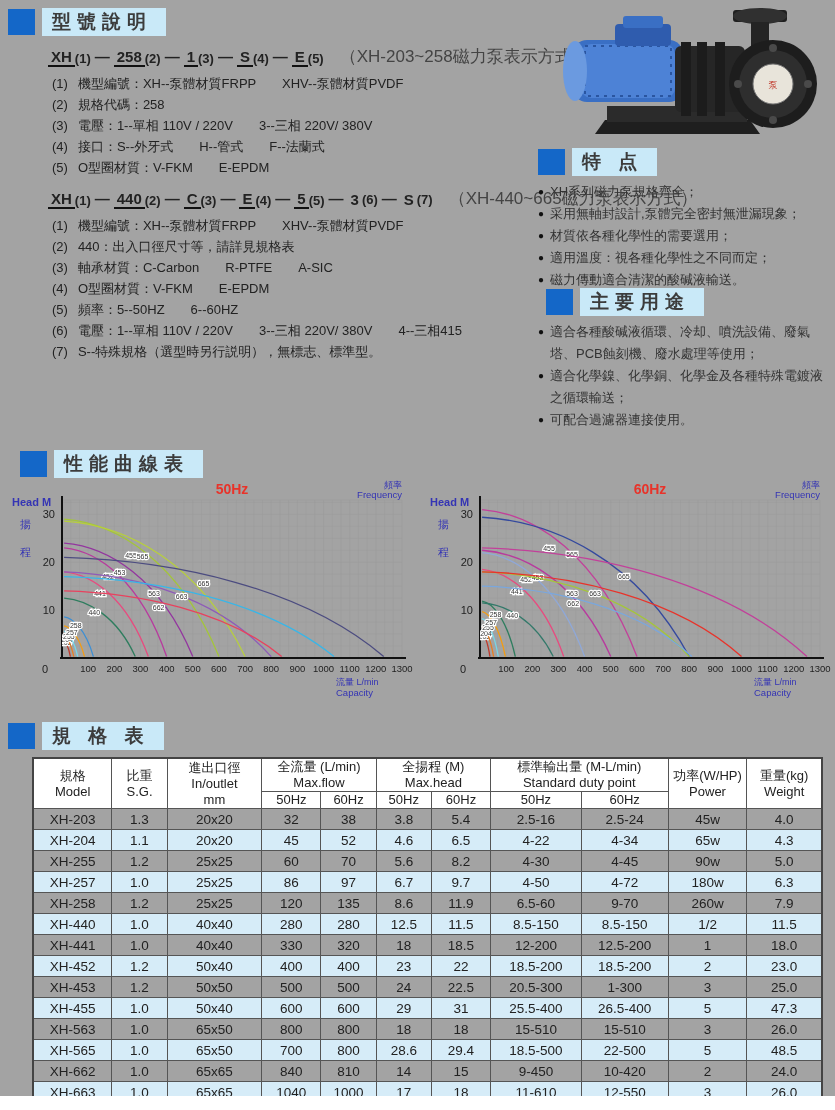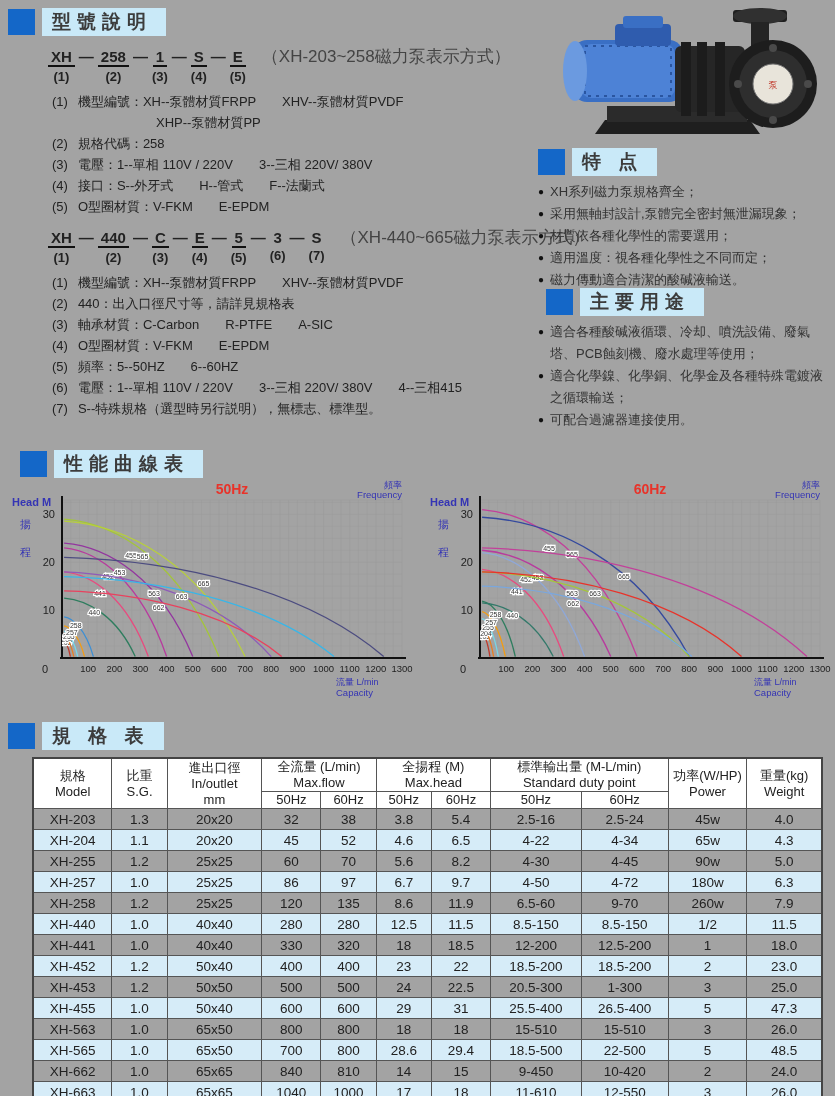--- a/index.html
+++ b/index.html
@@ -9,21 +9,21 @@
 
   
   .sec-head { display:flex; align-items:center; height:28px; }
   .sec-head .sq { width:27px; height:26px; background:#1467c8; margin-right:7px; flex:0 0 auto; }
   .sec-head .band { background:#c9e9f8; color:#3c3c3c; font-weight:bold; font-size:19px;
      letter-spacing:6px; padding:2px 14px 2px 10px; line-height:24px; white-space:nowrap; }
 
   
   #model-desc { position:absolute; left:8px; top:8px; width:528px; }
   .code-line { display:flex; align-items:flex-start; margin:12px 0 6px 38px; }
-  .code-part { display:flex; flex-direction:column; align-items:center; margin:0 2px; }
+  .code-part { display:flex; flex-direction:row; align-items:center; margin:0 2px; }
   .code-part .cp { font-weight:bold; font-size:15px; line-height:17px; padding:0 3px; }
   .code-part .cp.u { border-bottom:2px solid #111; }
   .code-part .cn { font-weight:bold; font-size:13px; line-height:16px; margin-top:2px; }
   .code-dash { font-weight:bold; font-size:15px; line-height:17px; margin:0 2px; }
   .code-note { font-size:17px; color:#444; line-height:17px; margin-left:14px; white-space:nowrap; }
   .desc-item { font-size:13px; line-height:21px; margin-left:44px; white-space:nowrap; }
   .desc-item .inum { margin-right:10px; }
   .desc-item2 { font-size:13px; line-height:21px; margin-left:148px; white-space:nowrap; }
 
   
@@ -85,21 +85,20 @@
           <span class="code-dash">—</span>
           <span class="code-part">
             <span class="cp u">E</span>
             <span class="cn">(5)</span>
           </span>
           <span class="code-note">（XH-203~258磁力泵表示方式）</span>
         </div>
       </div>
     <div id="items-block-1">
         <div class="desc-item"><span class="inum">(1)</span><span>機型編號：XH--泵體材質FRPP　　XHV--泵體材質PVDF</span></div>
-        <div class="desc-item2">XHP--泵體材質PP</div>
         <div class="desc-item"><span class="inum">(2)</span><span>規格代碼：258</span></div>
         <div class="desc-item"><span class="inum">(3)</span><span>電壓：1--單相 110V / 220V　　3--三相 220V/ 380V</span></div>
         <div class="desc-item"><span class="inum">(4)</span><span>接口：S--外牙式　　H--管式　　F--法蘭式</span></div>
         <div class="desc-item"><span class="inum">(5)</span><span>O型圈材質：V-FKM　　E-EPDM</span></div>
       </div>
     <div id="code-block-2" style="margin-top:8px;">
         <div class="code-line">
           <span class="code-part">
             <span class="cp u">XH</span>
             <span class="cn">(1)</span>

